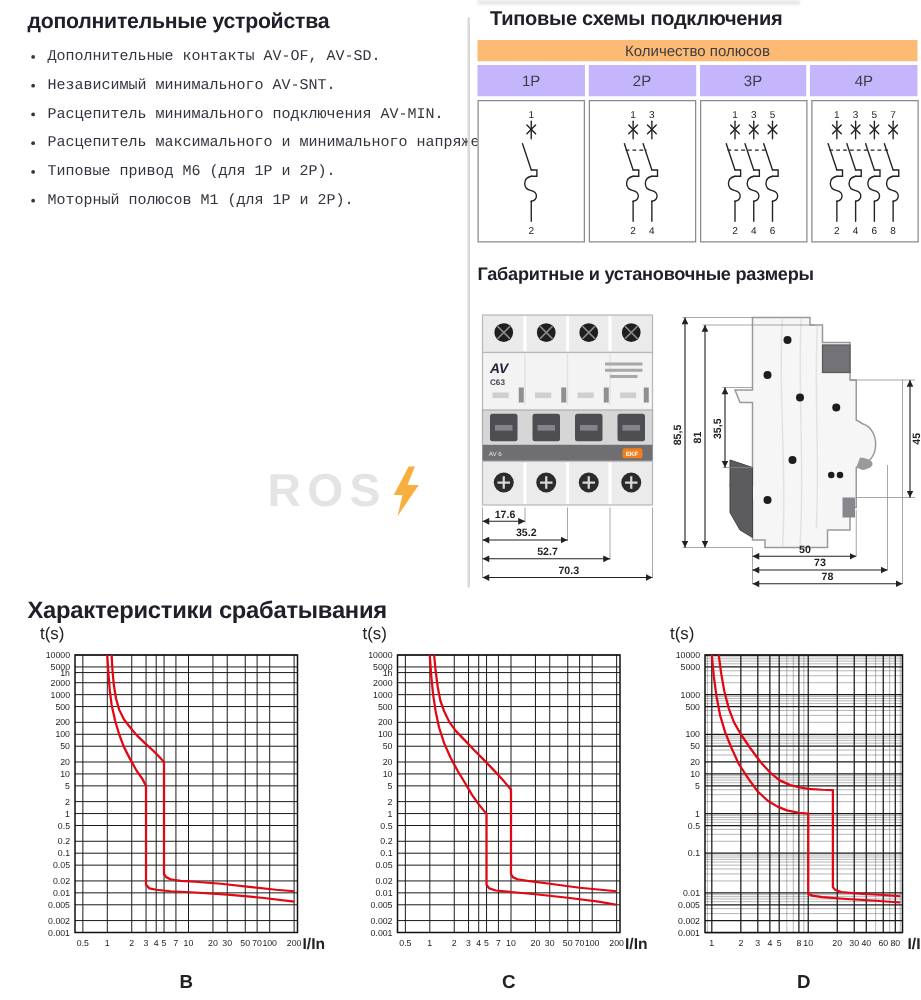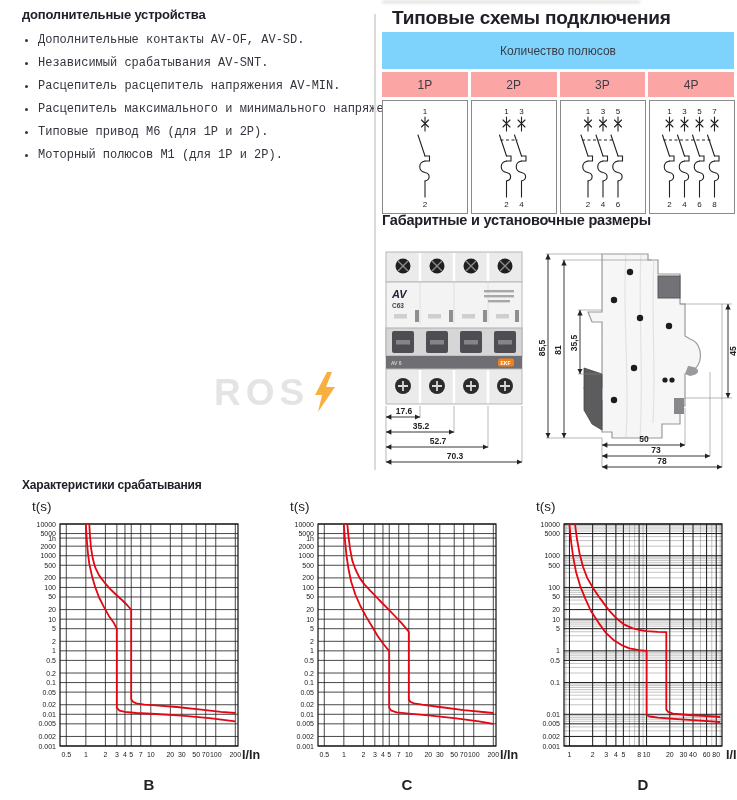--- a/index.html
+++ b/index.html
@@ -1,69 +1,69 @@
 <!DOCTYPE html>
 <html><head>
 <meta charset="utf-8">
 <style>
   html,body{margin:0;padding:0;background:#fff;}
   body{width:737px;height:800px;position:relative;overflow:hidden;
        font-family:"Liberation Sans",sans-serif;color:#34343e;}
   .abs{position:absolute;}
-  h2{margin:0;font-size:13px;font-weight:bold;color:#20202a;letter-spacing:-0.2px;}
+  h2{margin:0;font-size:17px;font-weight:bold;color:#20202a;letter-spacing:-0.2px;}
   
   #left-col{left:22px;top:7px;width:352px;}
   #left-col ul{margin:7px 0 0 0;padding-left:16px;}
   #left-col li{font-size:12px;line-height:23px;white-space:nowrap;color:#34343e;list-style:disc;font-family:Liberation Mono, monospace;}
   
   #divider{left:374px;top:14px;height:456px;width:0;border-left:2px solid #dadada;}
   #top-artifact{left:382px;top:0;width:258px;height:4px;background:#eaeaea;filter:blur(1px);}
   
   #conn-heading{left:392px;top:7px;}
   .conn-table{left:382px;top:32px;width:352px;}
-  .row-header{height:37px;background:#7dd3fc;display:flex;align-items:center;justify-content:center;
+  .row-header{height:17px;background:#fdba74;display:flex;align-items:center;justify-content:center;
               font-size:12px;color:#3c3c46;margin-bottom:3px;}
   .row-poles{display:flex;gap:3px;margin-bottom:3px;}
-  .row-poles .cell{flex:1;height:25px;background:#fca5a5;display:flex;align-items:center;justify-content:center;
+  .row-poles .cell{flex:1;height:25px;background:#c4b5fd;display:flex;align-items:center;justify-content:center;
                    font-size:12px;color:#3c3c46;}
   .row-diagrams{display:flex;gap:3px;}
   .row-diagrams .dcell{flex:1;height:112px;background:#fff;border:1.5px solid #8a8a8a;
                        display:flex;align-items:center;justify-content:center;}
   #dim-heading{left:382px;top:212px;}
   #front-view{left:384px;top:250px;}
   #side-view{left:538px;top:248px;}
   
-  #watermark{left:214px;top:372px;display:flex;align-items:flex-start;gap:4px;pointer-events:none;z-index:5;}
+  #watermark{left:214px;top:372px;display:flex;align-items:center;gap:4px;pointer-events:none;z-index:5;}
   #watermark span{font-size:37px;font-weight:600;letter-spacing:5px;color:rgba(205,205,205,0.55);}
   
-  #trip-heading{left:22px;top:478px;font-size:12px;}
+  #trip-heading{left:22px;top:478px;font-size:19px;}
   .chart{position:absolute;top:498px;}
   #chartB{left:14px;} #chartC{left:272px;} #chartD{left:526px;}
   svg text{font-family:"Liberation Sans",sans-serif;}
 </style>
 </head>
 <body>
 
 <div class="abs" id="top-artifact"></div>
 
 <div class="abs" id="left-col">
   <h2>дополнительные устройства</h2>
   <ul>
     <li>Дополнительные  контакты AV-OF, AV-SD.</li>
-    <li>Независимый срабатывания  AV-SNT.</li>
-    <li>Расцепитель расцепитель напряжения AV-MIN.</li>
+    <li>Независимый минимального  AV-SNT.</li>
+    <li>Расцепитель минимального подключения AV-MIN.</li>
     <li>Расцепитель максимального и минимального напряжения AV-MM.</li>
     <li>Типовые привод М6 (для 1P и 2P).</li>
     <li>Моторный полюсов М1 (для 1P и 2P).</li>
   </ul>
 </div>
 
 <div class="abs" id="divider"></div>
 
-<h2 class="abs" id="conn-heading" style="font-size:19px;">Типовые схемы подключения</h2>
+<h2 class="abs" id="conn-heading" style="font-size:16px;">Типовые схемы подключения</h2>
 
 <div class="abs conn-table">
   <div class="row-header">Количество полюсов</div>
   <div class="row-poles">
     <div class="cell">1P</div>
     <div class="cell">2P</div>
     <div class="cell">3P</div>
     <div class="cell">4P</div>
   </div>
   <div class="row-diagrams">

